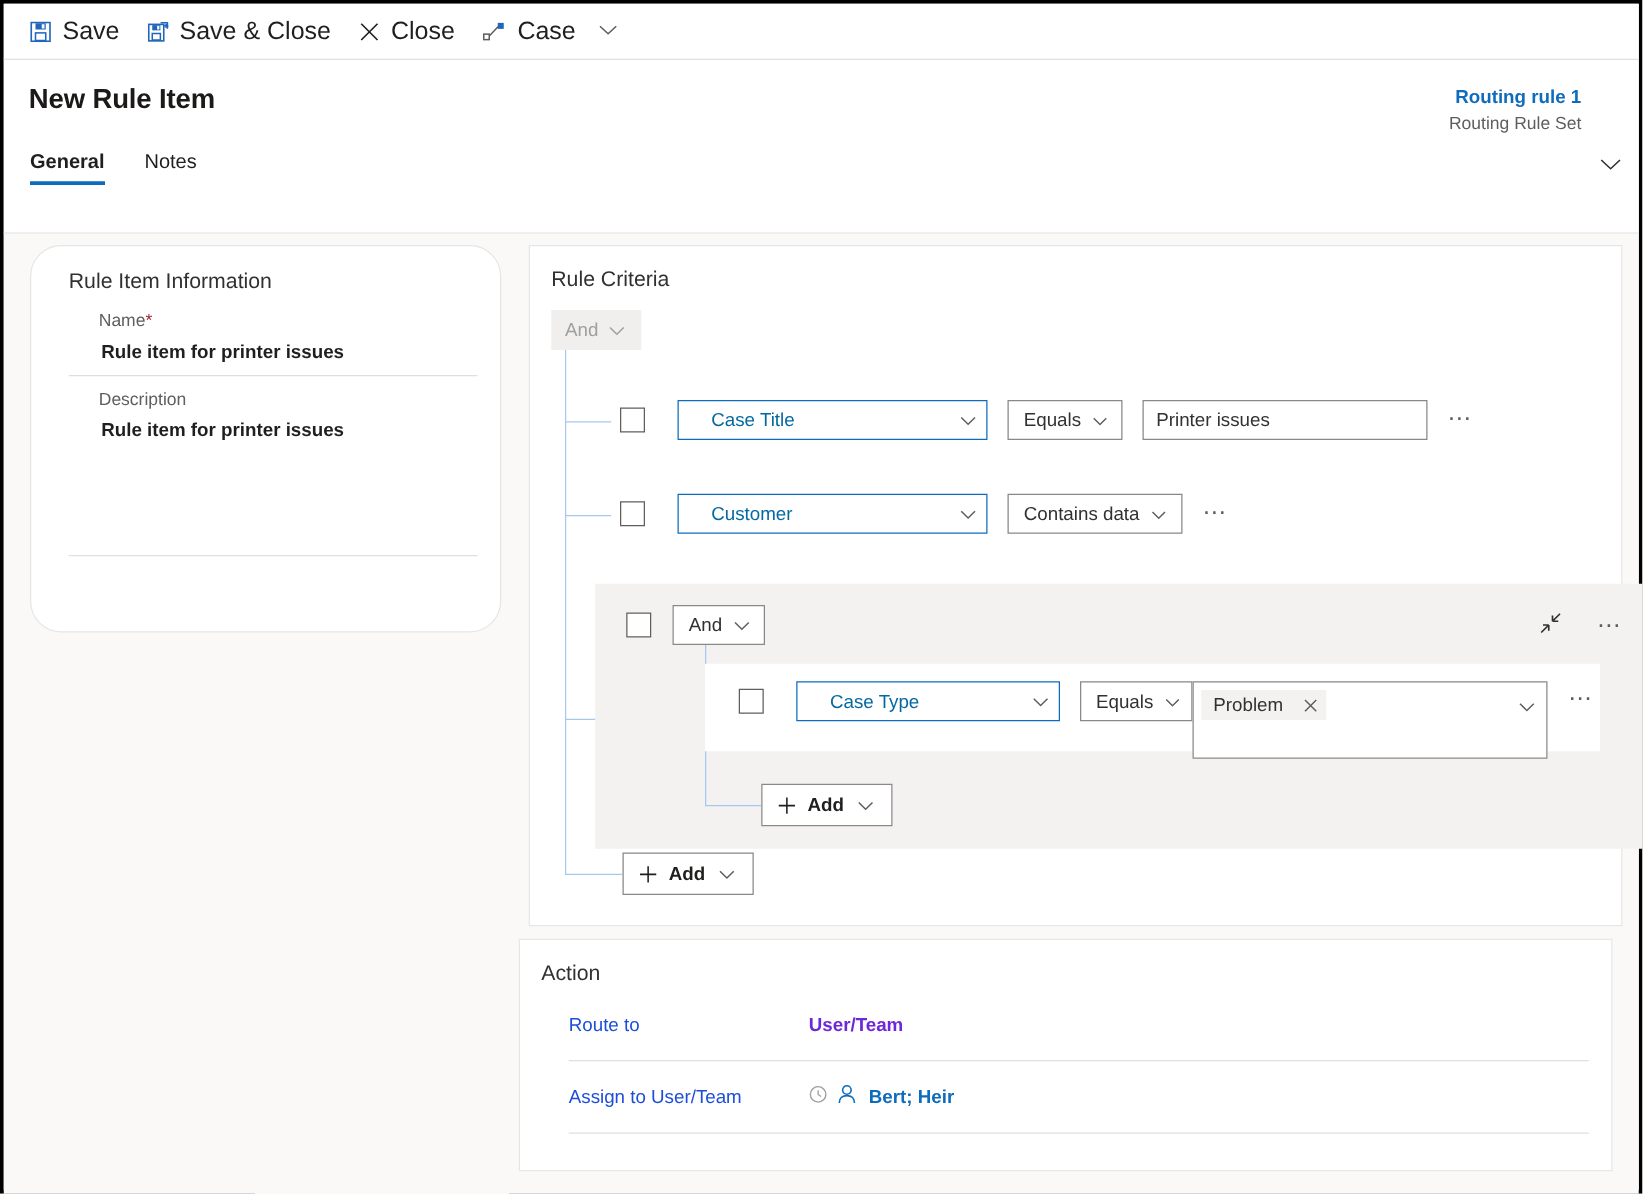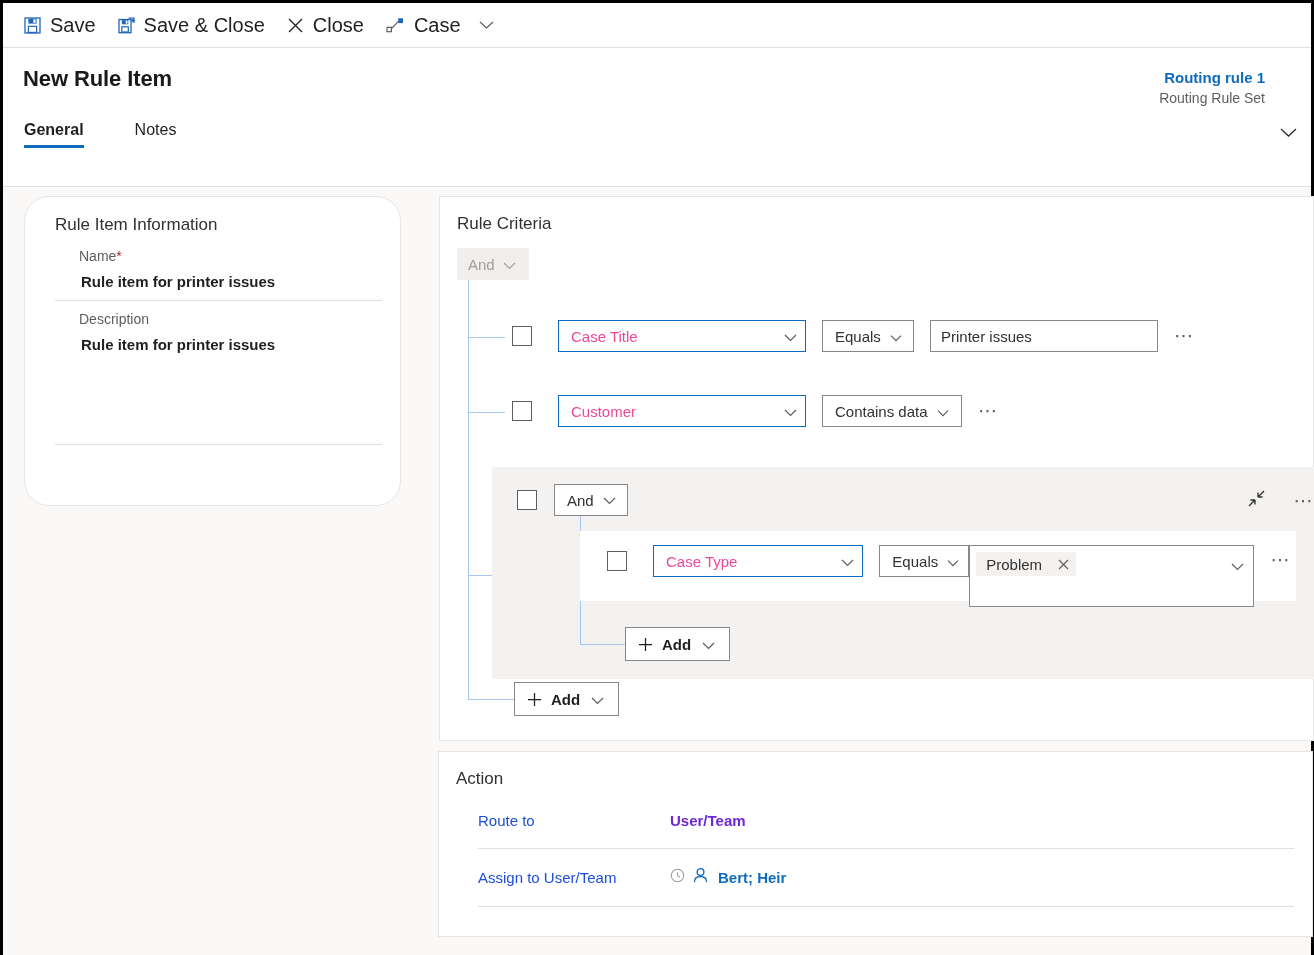--- a/index.html
+++ b/index.html
@@ -62,21 +62,21 @@
   .hdr-right .hr-sub {
     font-size: 14px; color: #605e5c; line-height: 20px;
   }
   .hdr-chevron {
     position: absolute; right: 10px; top: 72px;
     width: 26px; height: 26px;
     display: flex; align-items: center; justify-content: center;
   }
 
   
-  .tabs { display: flex; margin-top: 29px; padding-left: 1px; gap: 19px; }
+  .tabs { display: flex; margin-top: 29px; padding-left: 1px; }
   .tab {
     font-size: 16px; color: #201f1e;
     padding: 0 6px 9px 0; margin-right: 26px;
     position: relative; cursor: default;
   }
   .tab.active { font-weight: bold; }
   .tab.active::after {
     content: ""; position: absolute;
     left: 0; right: 6px; bottom: 0;
     height: 3px; background: #0f6cbd;
@@ -115,21 +115,21 @@
   .req { color: #a4262c; font-size: 14px; }
   .field-value {
     font-size: 15px; font-weight: bold; color: #201f1e;
     padding: 9px 0 10px 2px;
   }
   .divider { height: 1px; background: #e1dfdd; margin-left: 14px; }
 
   
   .criteria-card {
     position: absolute;
-    left: 436px; top: 9px;
+    left: 420px; top: 9px;
     width: 875px; height: 545px;
     padding: 17px 0 0 0;
   }
   .criteria-card > .card-title { margin-left: 17px; }
 
   .crit-inner { position: relative; padding-left: 0; }
 
   .andbox-root {
     position: absolute; left: 17px; top: 11px;
     width: 72px; height: 32px;
@@ -155,22 +155,22 @@
     width: 20px; height: 20px;
     border: 1px solid #605e5c;
     background: #fff;
     flex: none;
   }
   .combo {
     height: 32px;
     border: 1px solid #0f6cbd;
     background: #fff;
     display: flex; align-items: center;
-    padding: 0 8px 0 12px;
-    font-size: 15px; color: #ec4899;
+    padding: 0 8px 0 26px;
+    font-size: 15px; color: #0369a1;
     justify-content: space-between;
   }
   .combo-plain {
     height: 32px;
     border: 1px solid #8a8886;
     background: #fff;
     display: flex; align-items: center;
     padding: 0 9px 0 12px;
     font-size: 15px; color: #323130;
   }
@@ -250,21 +250,21 @@
     display: inline-flex; align-items: center;
     padding: 0 14px 0 12px;
     font-size: 15px; font-weight: bold; color: #201f1e;
   }
   .addbtn .plus { margin-right: 9px; display: flex; align-items: center; }
   .addbtn .cv { margin-left: 11px; font-weight: normal; }
 
   
   .action-card {
     position: absolute;
-    left: 435px; top: 564px;
+    left: 412px; top: 564px;
     width: 875px; height: 186px;
     padding: 17px 0 0 0;
   }
   .action-card > .card-title { margin-left: 17px; }
   .act-row {
     display: flex; align-items: center;
     padding: 0 18px 0 39px;
     height: 44px;
   }
   .act-label {

